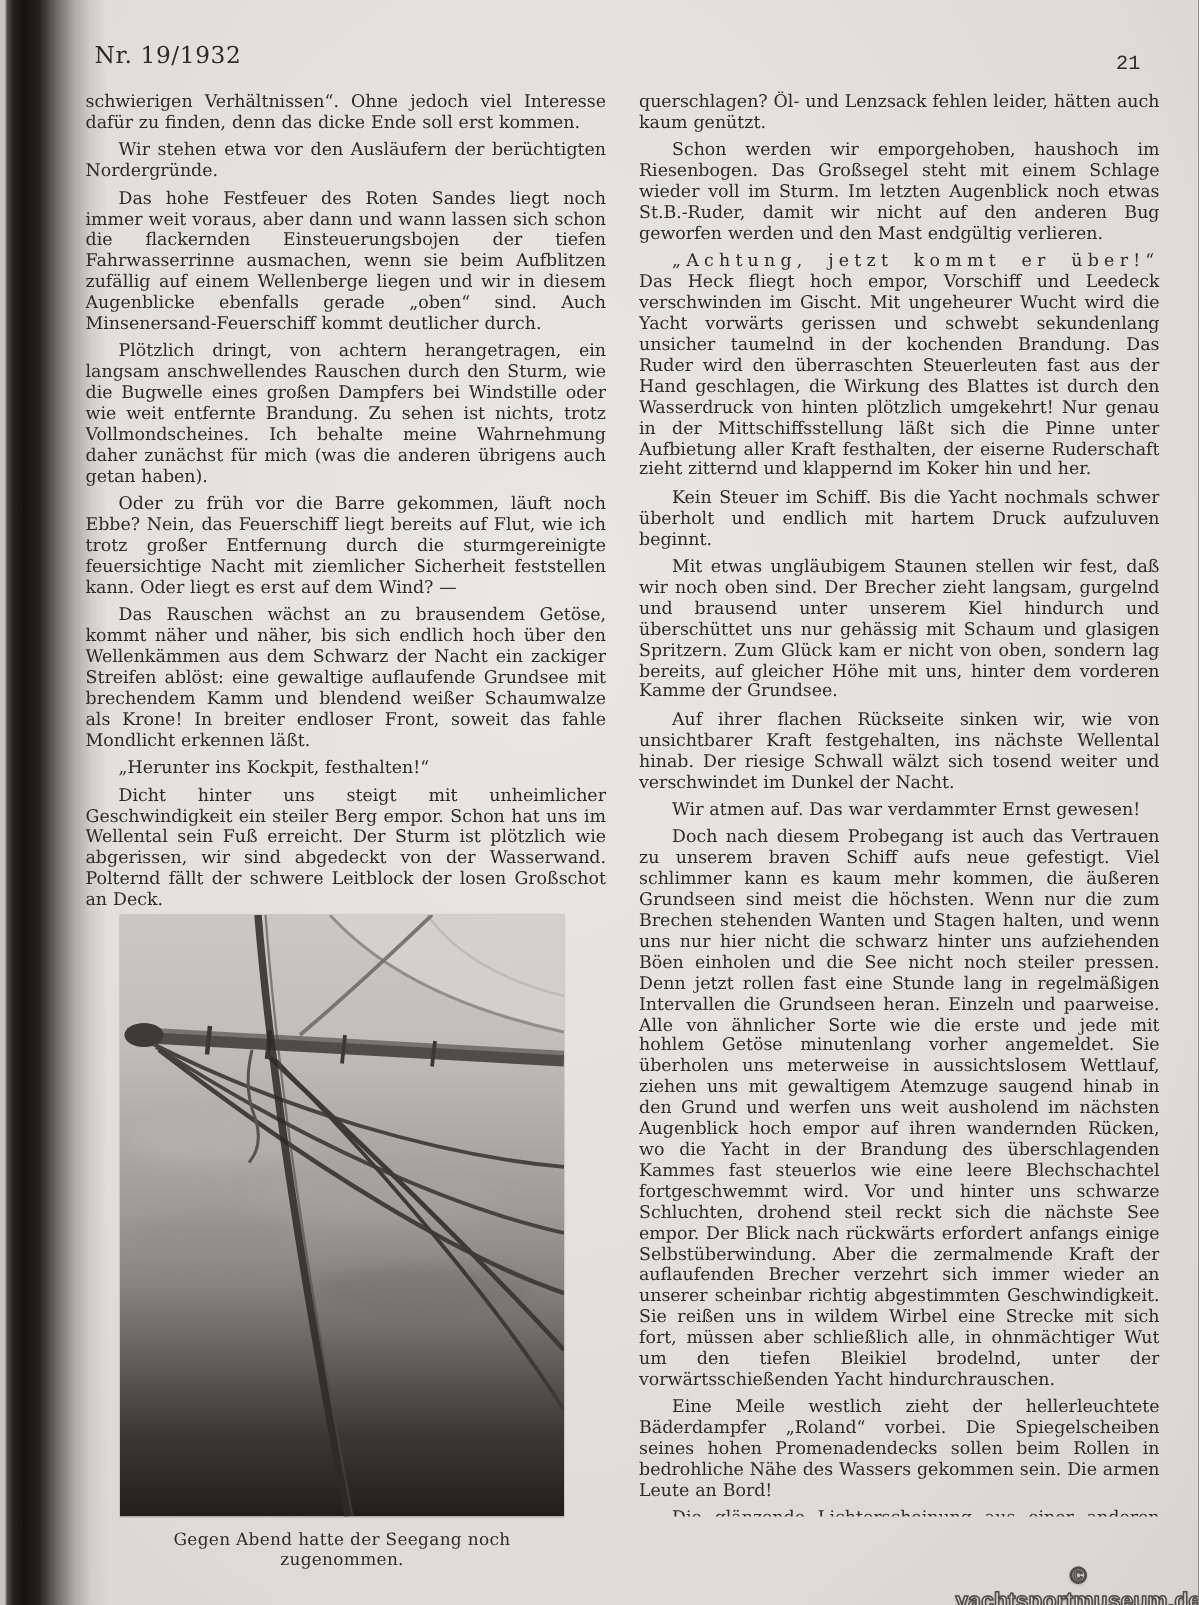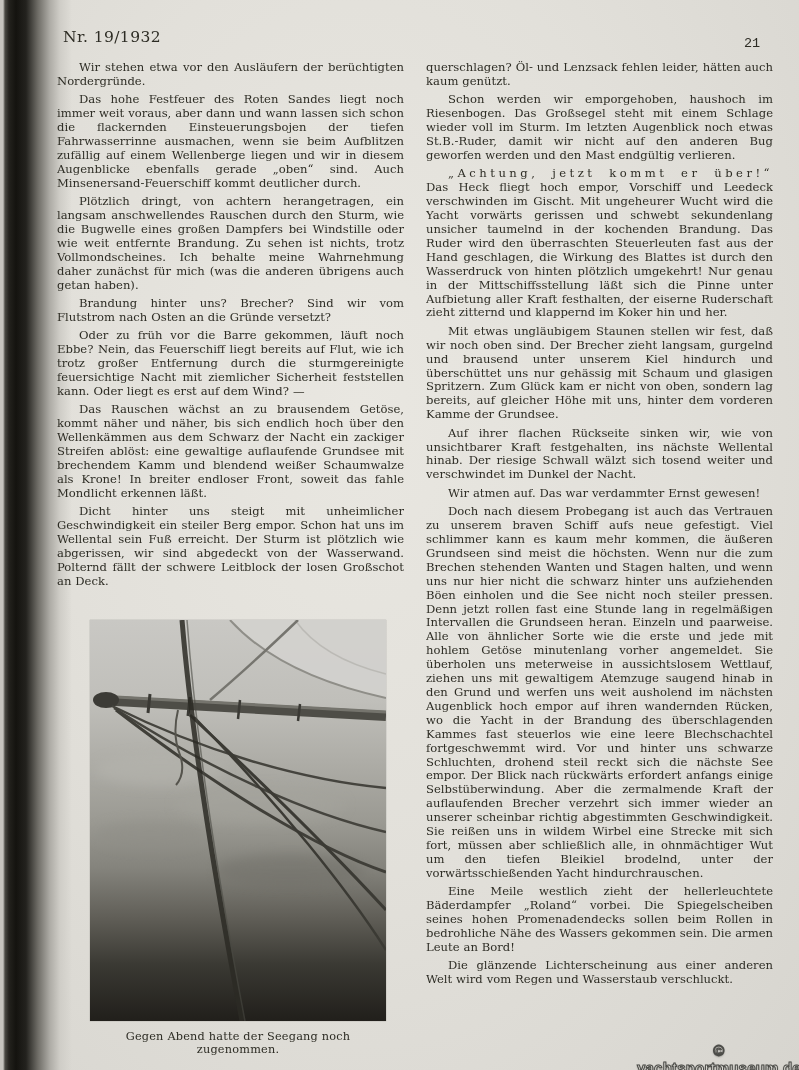--- a/index.html
+++ b/index.html
@@ -20,21 +20,21 @@
   .col{
     position:absolute;width:347px;text-align:justify;
     font-size:11.6px;line-height:13.9px;overflow:hidden;
     hyphens:auto;-webkit-hyphens:auto;word-spacing:.02em;
   }
   .col-left{left:57px;top:61px;height:548px;}
   .col-right{left:426px;top:61px;height:950px;}
   .col p{margin:0 0 4.5px 0;text-indent:22px;}
   .col p.no-indent{text-indent:0;}
   .spaced{letter-spacing:.30em;word-spacing:.1em;}
-  .photo-figure{position:absolute;left:80px;top:610px;width:296px;margin:10px;}
+  .photo-figure{position:absolute;left:80px;top:610px;width:296px;margin:0;}
   .photo{width:296px;height:401px;font-size:0;box-shadow:0 0 1px rgba(0,0,0,.4);}
   .caption{margin-top:9px;text-align:center;font-size:11.3px;letter-spacing:.2px;}
   .watermark{
     position:absolute;left:637px;top:1042px;
     font-family:"Liberation Sans","DejaVu Sans",sans-serif;font-weight:700;font-size:15px;
     color:#dcdbd5;-webkit-text-stroke:1px #4c4c48;
     text-shadow:0 0 1px #3a3a36,0 1px 2px rgba(0,0,0,.35);
     letter-spacing:.2px;
     text-align:center;
   }
@@ -42,32 +42,34 @@
 </head>
 <body>
 
 <div class="page">
   <div class="binding"></div>
 
   <div class="header-issue">Nr. 19/1932</div>
   <div class="header-page">21</div>
 
   <div class="col col-left">
+      <p class="no-indent">schwierigen Verhältnissen“. Ohne jedoch viel Interesse dafür zu finden, denn das dicke Ende soll erst kommen.</p>
       <p>Wir stehen etwa vor den Ausläufern der berüchtigten Nordergründe.</p>
       <p>Das hohe Festfeuer des Roten Sandes liegt noch immer weit voraus, aber dann und wann lassen sich schon die flackernden Einsteuerungsbojen der tiefen Fahrwasserrinne ausmachen, wenn sie beim Aufblitzen zufällig auf einem Wellenberge liegen und wir in diesem Augenblicke ebenfalls gerade „oben“ sind. Auch Minsenersand-Feuerschiff kommt deutlicher durch.</p>
       <p>Plötzlich dringt, von achtern herangetragen, ein langsam anschwellendes Rauschen durch den Sturm, wie die Bugwelle eines großen Dampfers bei Windstille oder wie weit entfernte Brandung. Zu sehen ist nichts, trotz Vollmondscheines. Ich behalte meine Wahrnehmung daher zunächst für mich (was die anderen übrigens auch getan haben).</p>
-      <p>Brandung hinter uns? Brecher? Sind wir vom Flutstrom nach Osten an die Gründe versetzt?</p>
       <p>Oder zu früh vor die Barre gekommen, läuft noch Ebbe? Nein, das Feuerschiff liegt bereits auf Flut, wie ich trotz großer Entfernung durch die sturmgereinigte feuersichtige Nacht mit ziemlicher Sicherheit feststellen kann. Oder liegt es erst auf dem Wind? —</p>
       <p>Das Rauschen wächst an zu brausendem Getöse, kommt näher und näher, bis sich endlich hoch über den Wellenkämmen aus dem Schwarz der Nacht ein zackiger Streifen ablöst: eine gewaltige auflaufende Grundsee mit brechendem Kamm und blendend weißer Schaumwalze als Krone! In breiter endloser Front, soweit das fahle Mondlicht erkennen läßt.</p>
+      <p>„Herunter ins Kockpit, festhalten!“</p>
       <p>Dicht hinter uns steigt mit unheimlicher Geschwindigkeit ein steiler Berg empor. Schon hat uns im Wellental sein Fuß erreicht. Der Sturm ist plötzlich wie abgerissen, wir sind abgedeckt von der Wasserwand. Polternd fällt der schwere Leitblock der losen Großschot an Deck.</p>
     </div>
   <div class="col col-right">
       <p class="no-indent">querschlagen? Öl- und Lenzsack fehlen leider, hätten auch kaum genützt.</p>
       <p>Schon werden wir emporgehoben, haushoch im Riesenbogen. Das Großsegel steht mit einem Schlage wieder voll im Sturm. Im letzten Augenblick noch etwas St.B.-Ruder, damit wir nicht auf den anderen Bug geworfen werden und den Mast endgültig verlieren.</p>
       <p><span class="spaced">„Achtung, jetzt kommt er über!“</span> Das Heck fliegt hoch empor, Vorschiff und Leedeck verschwinden im Gischt. Mit ungeheurer Wucht wird die Yacht vorwärts gerissen und schwebt sekundenlang unsicher taumelnd in der kochenden Brandung. Das Ruder wird den überraschten Steuerleuten fast aus der Hand geschlagen, die Wirkung des Blattes ist durch den Wasserdruck von hinten plötzlich umgekehrt! Nur genau in der Mittschiffsstellung läßt sich die Pinne unter Aufbietung aller Kraft festhalten, der eiserne Ruderschaft zieht zitternd und klappernd im Koker hin und her.</p>
+      <p>Kein Steuer im Schiff. Bis die Yacht nochmals schwer überholt und endlich mit hartem Druck aufzuluven beginnt.</p>
       <p>Mit etwas ungläubigem Staunen stellen wir fest, daß wir noch oben sind. Der Brecher zieht langsam, gurgelnd und brausend unter unserem Kiel hindurch und überschüttet uns nur gehässig mit Schaum und glasigen Spritzern. Zum Glück kam er nicht von oben, sondern lag bereits, auf gleicher Höhe mit uns, hinter dem vorderen Kamme der Grundsee.</p>
       <p>Auf ihrer flachen Rückseite sinken wir, wie von unsichtbarer Kraft festgehalten, ins nächste Wellental hinab. Der riesige Schwall wälzt sich tosend weiter und verschwindet im Dunkel der Nacht.</p>
       <p>Wir atmen auf. Das war verdammter Ernst gewesen!</p>
       <p>Doch nach diesem Probegang ist auch das Vertrauen zu unserem braven Schiff aufs neue gefestigt. Viel schlimmer kann es kaum mehr kommen, die äußeren Grundseen sind meist die höchsten. Wenn nur die zum Brechen stehenden Wanten und Stagen halten, und wenn uns nur hier nicht die schwarz hinter uns aufziehenden Böen einholen und die See nicht noch steiler pressen. Denn jetzt rollen fast eine Stunde lang in regelmäßigen Intervallen die Grundseen heran. Einzeln und paarweise. Alle von ähnlicher Sorte wie die erste und jede mit hohlem Getöse minutenlang vorher angemeldet. Sie überholen uns meterweise in aussichtslosem Wettlauf, ziehen uns mit gewaltigem Atemzuge saugend hinab in den Grund und werfen uns weit ausholend im nächsten Augenblick hoch empor auf ihren wandernden Rücken, wo die Yacht in der Brandung des überschlagenden Kammes fast steuerlos wie eine leere Blechschachtel fortgeschwemmt wird. Vor und hinter uns schwarze Schluchten, drohend steil reckt sich die nächste See empor. Der Blick nach rückwärts erfordert anfangs einige Selbstüberwindung. Aber die zermalmende Kraft der auflaufenden Brecher verzehrt sich immer wieder an unserer scheinbar richtig abgestimmten Geschwindigkeit. Sie reißen uns in wildem Wirbel eine Strecke mit sich fort, müssen aber schließlich alle, in ohnmächtiger Wut um den tiefen Bleikiel brodelnd, unter der vorwärtsschießenden Yacht hindurchrauschen.</p>
       <p>Eine Meile westlich zieht der hellerleuchtete Bäderdampfer „Roland“ vorbei. Die Spiegelscheiben seines hohen Promenadendecks sollen beim Rollen in bedrohliche Nähe des Wassers gekommen sein. Die armen Leute an Bord!</p>
       <p>Die glänzende Lichterscheinung aus einer anderen Welt wird vom Regen und Wasserstaub verschluckt.</p>
     </div>
 
   <figure class="photo-figure">
     <div class="photo">

